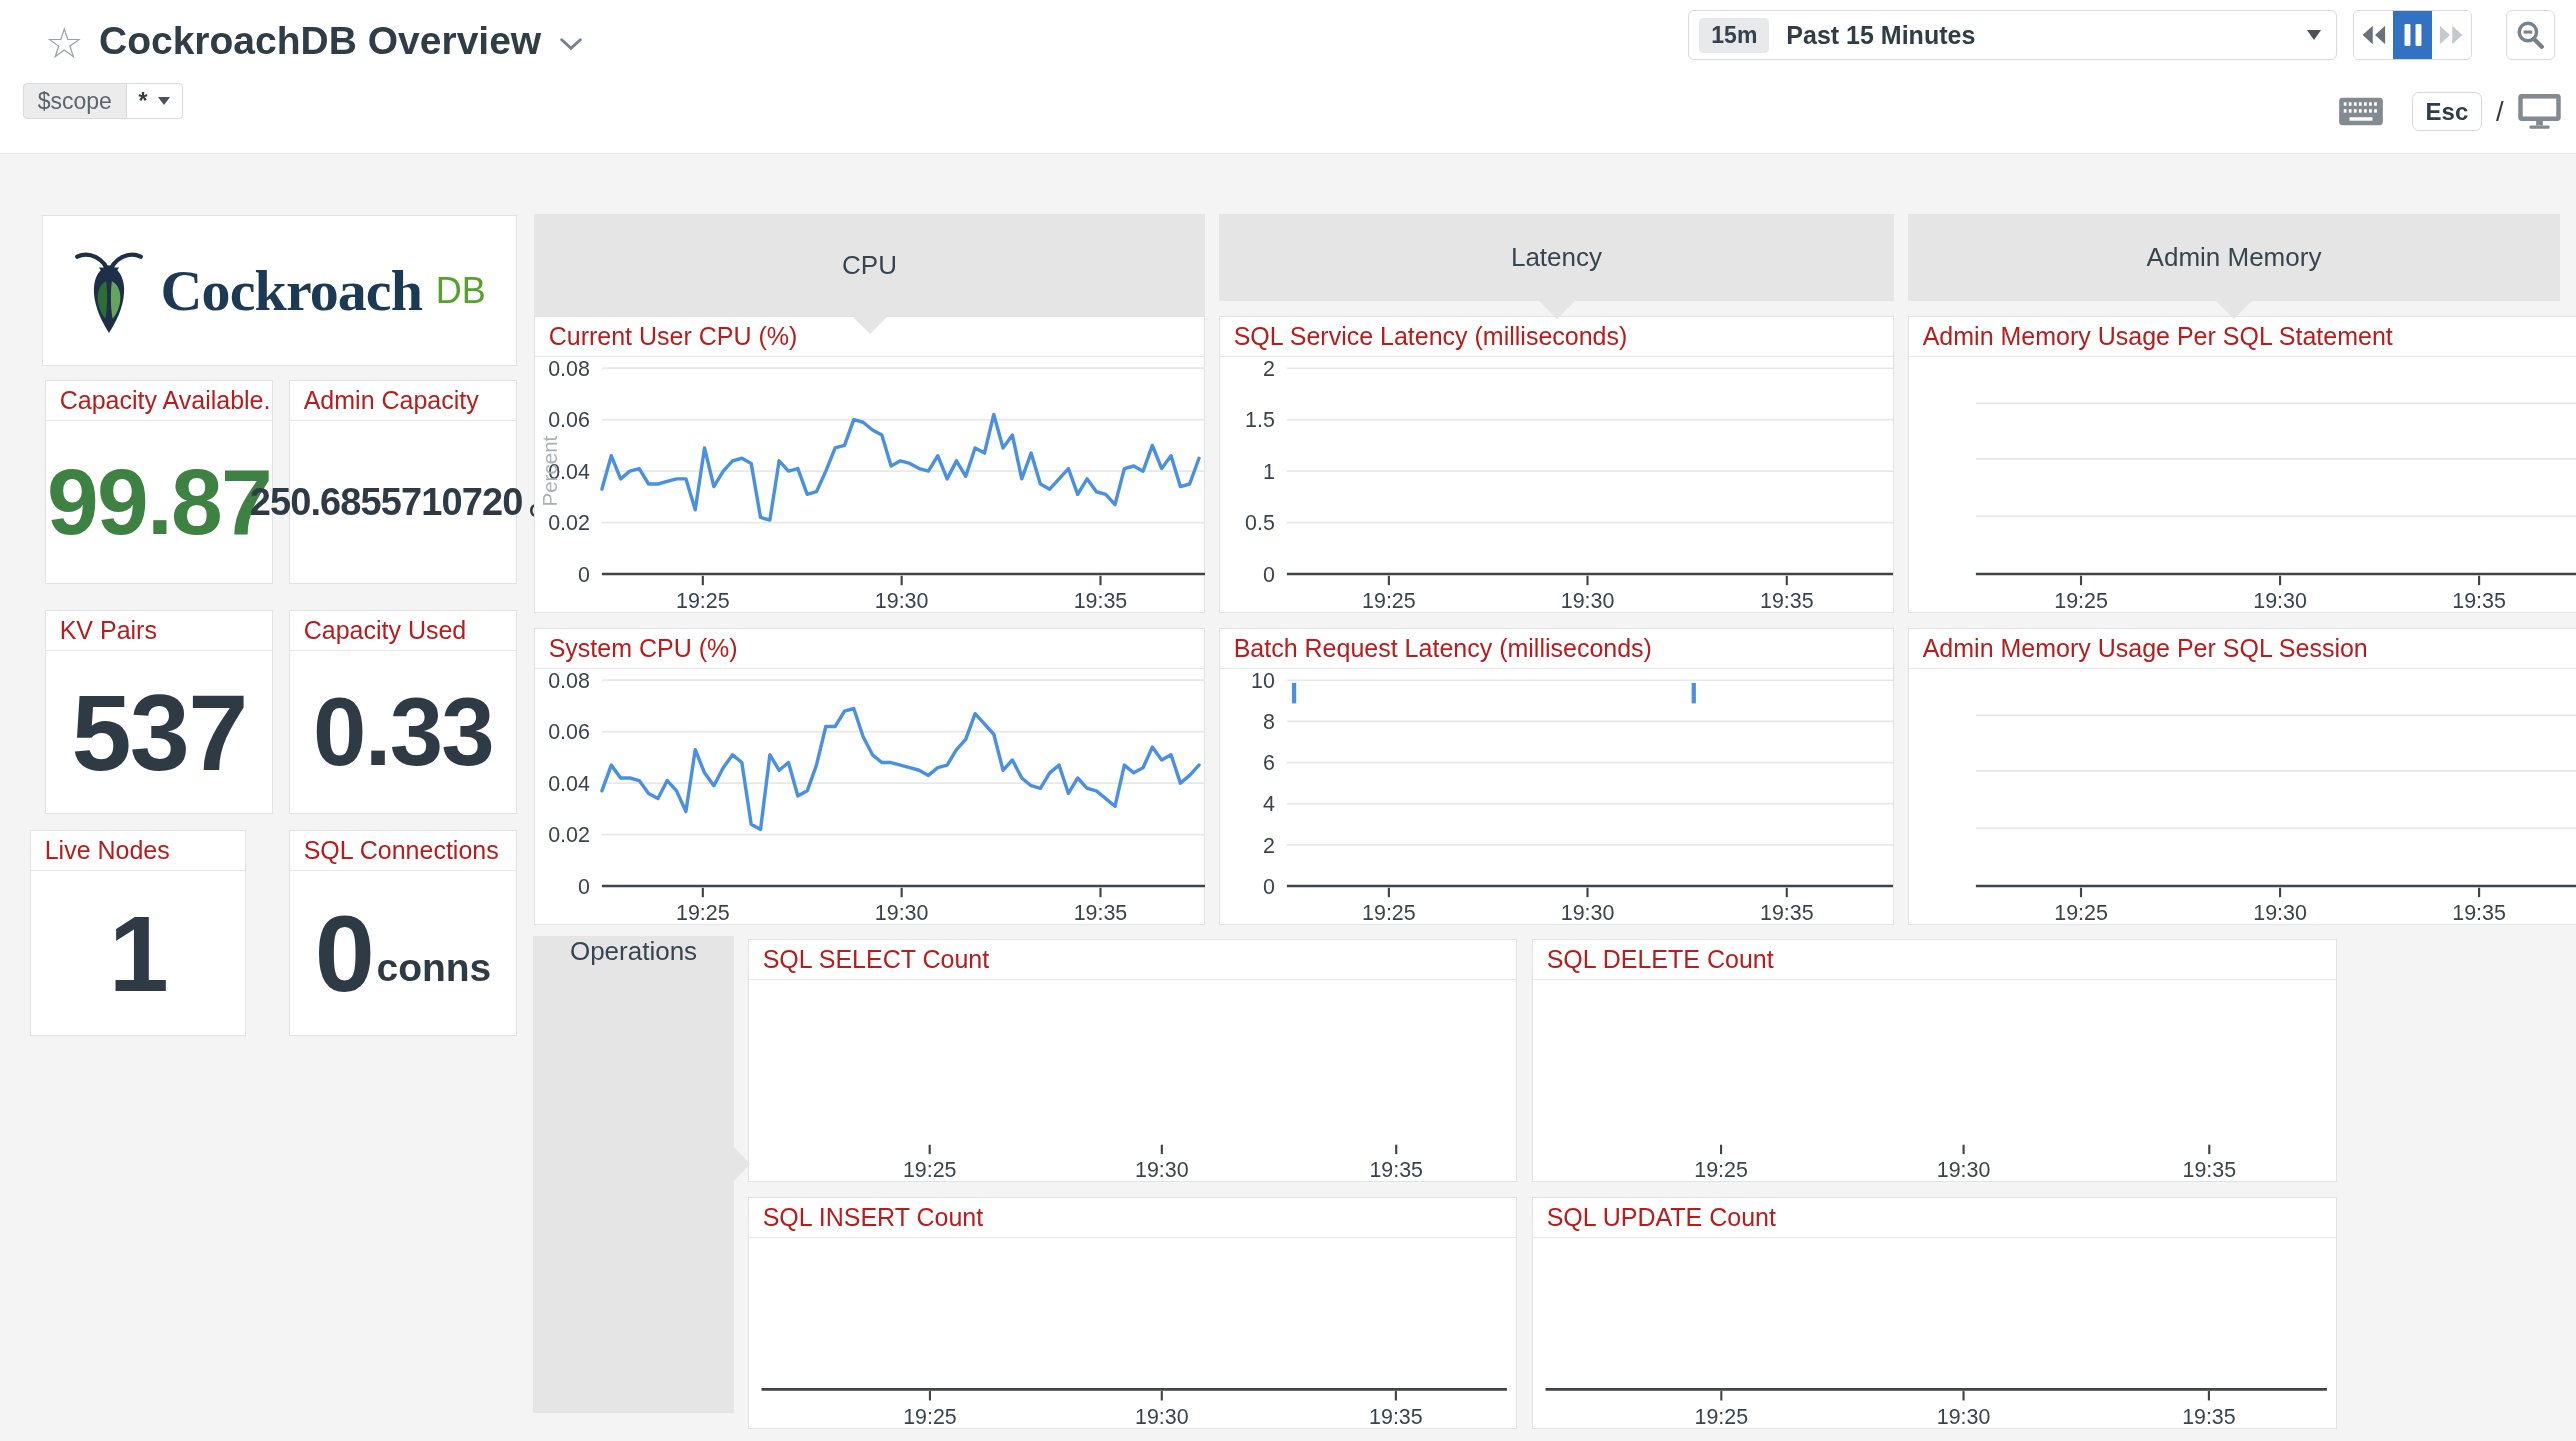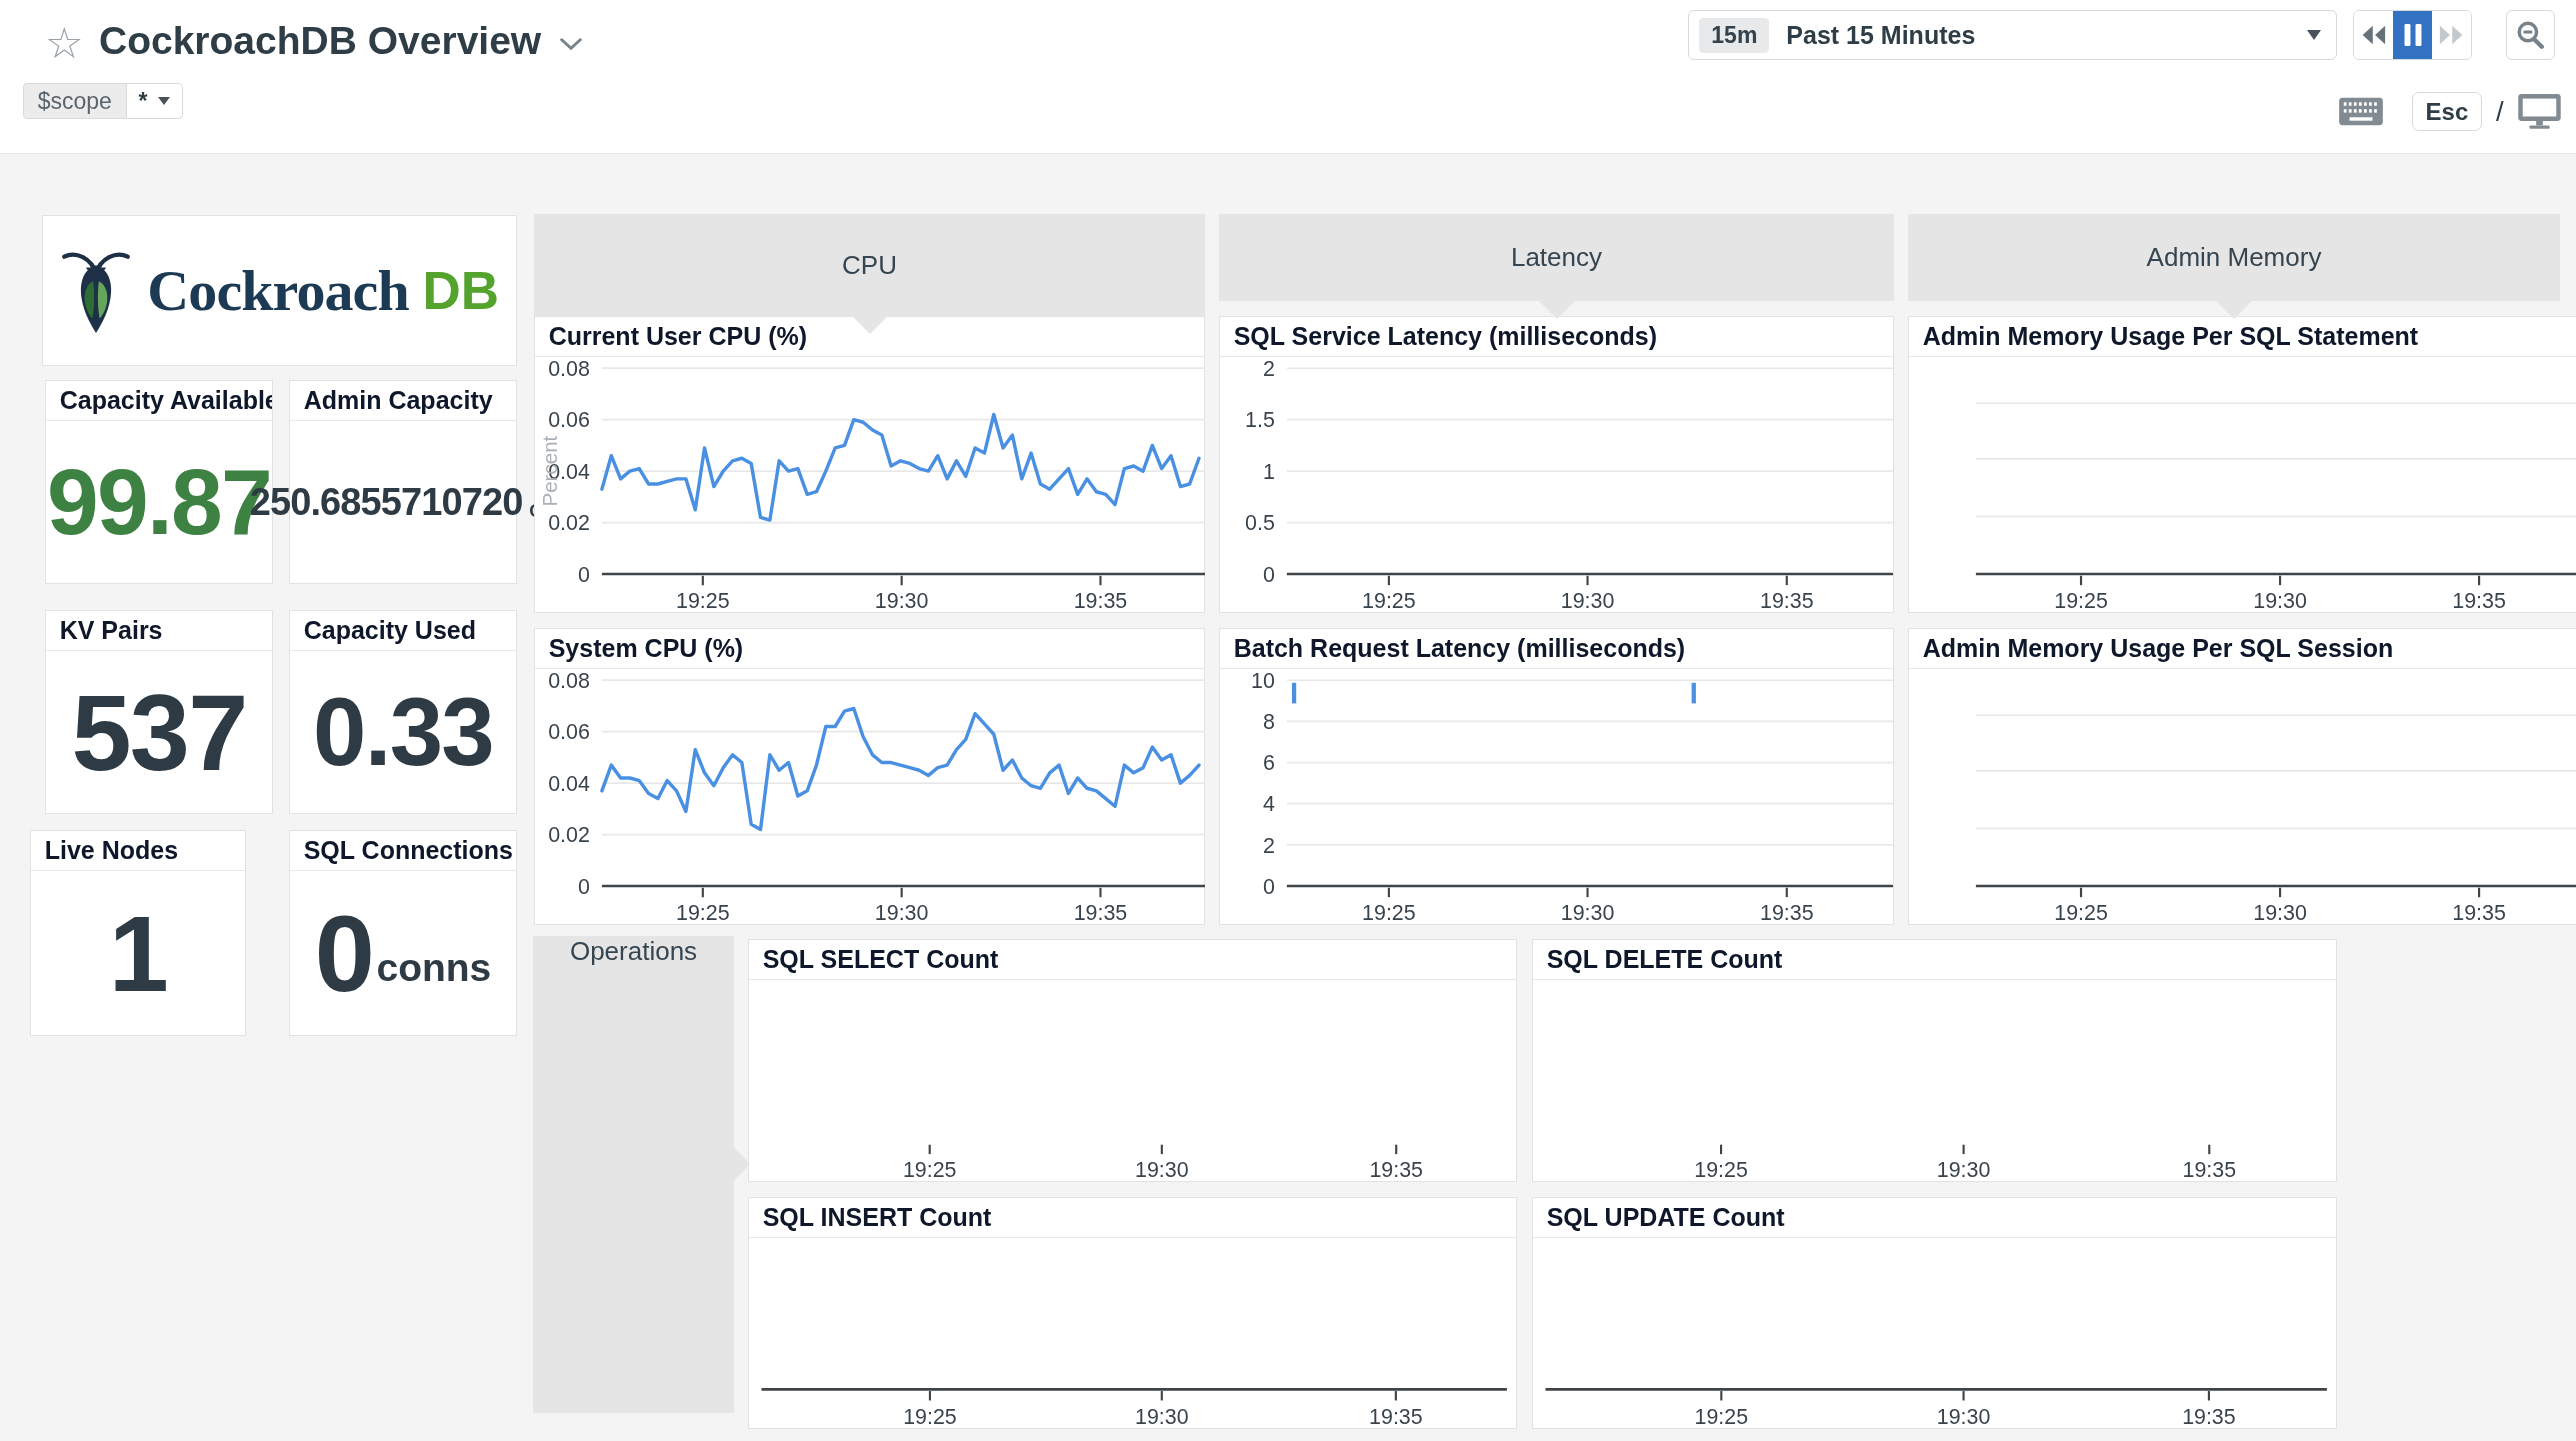--- a/index.html
+++ b/index.html
@@ -22,31 +22,31 @@
   .scope{position:absolute;left:23px;top:83px;height:36px;display:flex;align-items:stretch;font-size:23px;cursor:pointer;}
   .scope .var{background:#ececec;border:1.7px solid #d9d9d9;border-right:none;border-radius:4.3px 0 0 4.3px;padding:0 13.7px;display:flex;align-items:center;color:#5a646c;}
   .scope .val{background:#fff;border:1.7px solid #d9d9d9;border-radius:0 4.3px 4.3px 0;padding:0 12px;display:flex;align-items:center;gap:10.3px;color:#2f3d47;font-weight:600;}
   .scaret{width:0;height:0;border-left:6.9px solid transparent;border-right:6.9px solid transparent;border-top:8.6px solid #49525a;}
   .kbd-row{position:absolute;top:89px;right:13.7px;height:45px;display:flex;align-items:center;gap:13.7px;}
   .escbadge{border:1.7px solid #d5d9dc;border-radius:6.9px;padding:4.3px 13px;font-size:24px;font-weight:600;color:#2f3d47;background:#fff;margin-left:14px;}
   .slash{font-size:27.4px;color:#2f3d47;}
   .divider{position:absolute;left:0;top:153px;width:100%;height:0.9px;background:#e4e4e4;}
   
   .card{position:absolute;background:#fff;border:0.9px solid #e1e2e3;box-sizing:border-box;}
-  .card-h{height:39px;line-height:39px;padding-left:13.7px;font-size:25px;color:#0f172a;border-bottom:0.9px solid #e8e8e8;white-space:nowrap;overflow:hidden;font-weight:bold;}
+  .card-h{height:39px;line-height:39px;padding-left:13.7px;font-size:25px;color:#b91c1c;border-bottom:0.9px solid #e8e8e8;white-space:nowrap;overflow:hidden;}
   .stat-val{position:absolute;left:0;top:40px;right:0;bottom:0;display:flex;align-items:center;justify-content:center;font-weight:700;color:#2e3b45;letter-spacing:-1.7px;}
   .v-big{font-size:108px;}
   .v-mid{font-size:38px;letter-spacing:-0.9px;}
   .unit{font-weight:700;margin-left:6.9px;transform:translateY(5.1px);letter-spacing:0;}
   .unit-sm{font-size:18px;transform:translateY(8.6px);}
   .unit-lg{font-size:39px;transform:translateY(0);align-self:flex-end;margin-bottom:45px;margin-left:3.4px;}
   
   .logo-wrap{position:absolute;left:0;top:0;right:0;bottom:0;display:flex;align-items:center;justify-content:center;gap:15.4px;}
   .logo-text{font-family:"Liberation Serif","DejaVu Serif",serif;font-weight:700;font-size:58px;color:#1d3a55;letter-spacing:-0.9px;}
-  .logo-db{font-weight:700;font-size:53px;color:#54a32d;margin-left:-1.7px;}
+  .logo-db{font-weight:400;font-size:36px;color:#54a32d;margin-left:-1.7px;}
   
   .group-h{position:absolute;background:#e5e5e6;display:flex;align-items:center;justify-content:center;font-size:26px;color:#36454f;z-index:4;cursor:pointer;}
   .group-h.notch-down::after{content:'';position:absolute;left:50%;bottom:-18px;margin-left:-19px;width:0;height:0;border:19px solid transparent;border-top:19px solid #e5e5e6;border-bottom:none;}
   .group-ops{align-items:flex-start;justify-content:center;box-sizing:border-box;}
   .group-ops::after{content:'';position:absolute;right:-16.3px;top:211px;width:0;height:0;border:17px solid transparent;border-left:16.3px solid #e5e5e6;border-right:none;}
   
   .plot{position:absolute;left:0;top:39px;right:0;bottom:0;}
   .plot svg{position:absolute;left:0;top:0;}
 </style>
 </head>

